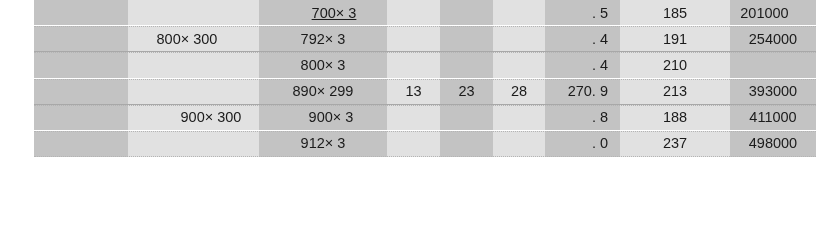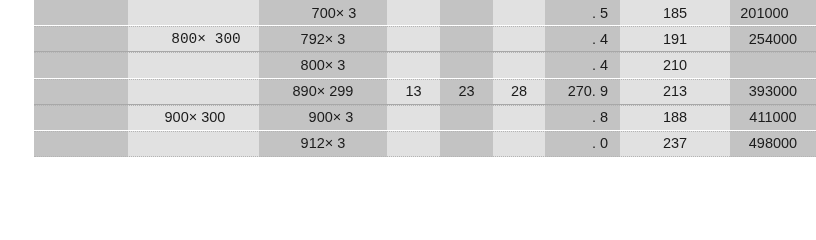--- a/index.html
+++ b/index.html
@@ -68,24 +68,24 @@
 <div id="sheet">
     <div class="colstripe" style="left: 34px; width: 94px; background: rgb(195, 195, 195);"></div>
     <div class="colstripe" style="left: 128px; width: 131px; background: rgb(225, 225, 225);"></div>
     <div class="colstripe" style="left: 259px; width: 128px; background: rgb(195, 195, 195);"></div>
     <div class="colstripe" style="left: 387px; width: 53px; background: rgb(225, 225, 225);"></div>
     <div class="colstripe" style="left: 440px; width: 53px; background: rgb(195, 195, 195);"></div>
     <div class="colstripe" style="left: 493px; width: 52px; background: rgb(225, 225, 225);"></div>
     <div class="colstripe" style="left: 545px; width: 75px; background: rgb(195, 195, 195);"></div>
     <div class="colstripe" style="left: 620px; width: 110px; background: rgb(225, 225, 225);"></div>
     <div class="colstripe" style="left: 730px; width: 86px; background: rgb(195, 195, 195);"></div>
-    <div class="cell merged center" style="left: 133px; width: 146px; top: 0px; height: 78px; line-height: 78px; font-family: Liberation Mono, monospace;">800× 300</div>
-    <div class="cell merged center" style="left: 120px; width: 150px; top: 78px; height: 78px; line-height: 78px;">900× 300</div>
+    <div class="cell merged center" style="left: 114px; width: 146px; top: 0px; height: 78px; line-height: 78px;">800× 300</div>
+    <div class="cell merged center" style="left: 136px; width: 150px; top: 78px; height: 78px; line-height: 78px;">900× 300</div>
     <div class="cell center" style="left: 34px; width: 94px; top: 0px;"></div>
-    <div class="cell center" style="left: 259px; width: 150px; top: 0px;">700× 3</div>
+    <div class="cell center" style="left: 259px; width: 150px; top: 0px; text-decoration: underline;">700× 3</div>
     <div class="cell center" style="left: 387px; width: 53px; top: 0px;"></div>
     <div class="cell center" style="left: 440px; width: 53px; top: 0px;"></div>
     <div class="cell center" style="left: 493px; width: 52px; top: 0px;"></div>
     <div class="cell right" style="left: 545px; width: 75px; top: 0px;">. 5</div>
     <div class="cell center" style="left: 620px; width: 110px; top: 0px;">185</div>
     <div class="cell center" style="left: 730px; width: 69px; top: 0px;">201000</div>
     <div class="cell center" style="left: 34px; width: 94px; top: 26px;"></div>
     <div class="cell center" style="left: 259px; width: 128px; top: 26px;">792× 3</div>
     <div class="cell center" style="left: 387px; width: 53px; top: 26px;"></div>
     <div class="cell center" style="left: 440px; width: 53px; top: 26px;"></div>

